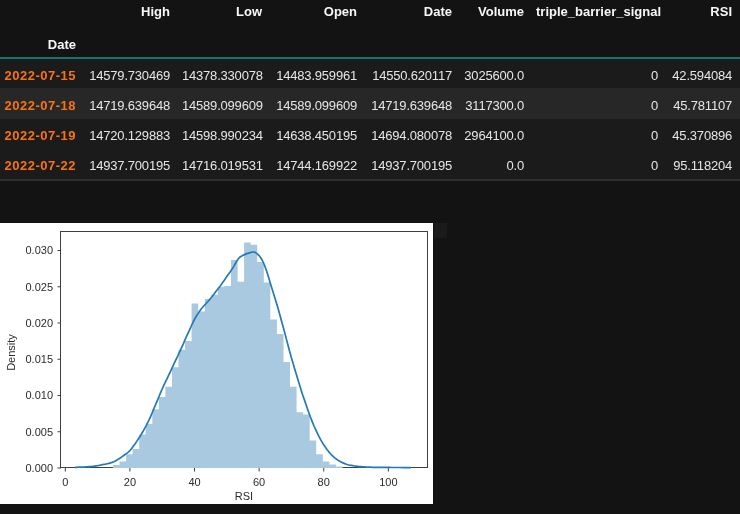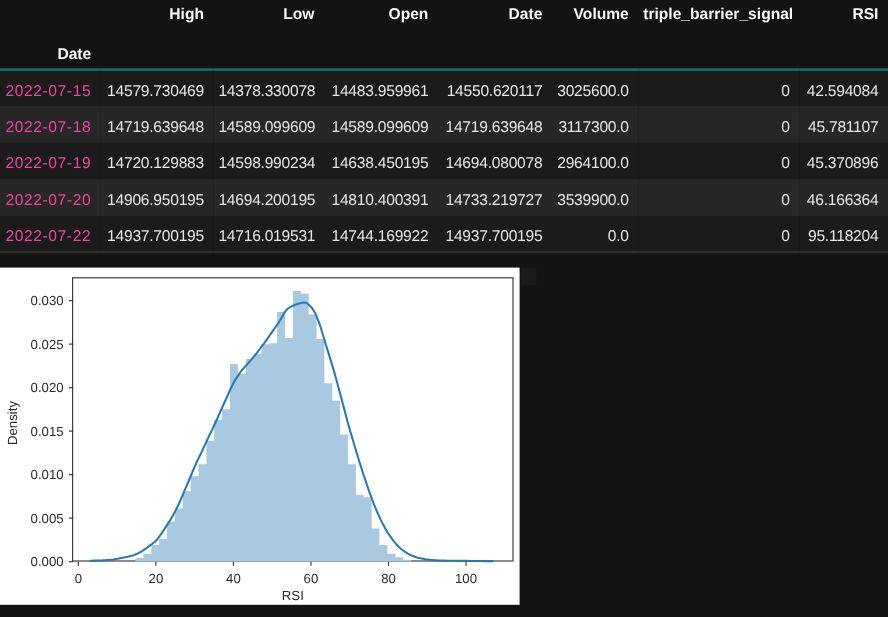--- a/index.html
+++ b/index.html
@@ -11,21 +11,21 @@
 thead tr.h2 { height:29.5px; border-bottom:2px solid #0f766e; }
 thead tr.h1 th { padding-bottom:5px; }
 thead tr.h2 th { padding-top:4px; }
 tbody tr { height:30.6px; }
 tbody tr.or { background:#1b1b1b; }
 tbody tr.er { background:#272727; }
 tbody { border-bottom:2px solid #2e2e2e; }
 th,td { padding:0 8px 0 4px; text-align:right; font-weight:normal; vertical-align:middle; }
 td { letter-spacing:-0.2px; padding-top:3.5px; }
 thead th { font-weight:bold; color:#f7f7f7; }
-tbody th { font-weight:normal; color:#ec4899; letter-spacing:0.5px; padding-top:3.5px; }
+tbody th { font-weight:bold; color:#f97316; letter-spacing:0.5px; padding-top:3.5px; }
 svg text { font-family:"Liberation Sans",sans-serif; font-size:11px; fill:#2b2b2b; }
 </style></head>
 <body>
 <table>
 <colgroup>
       <col class="c0">
       <col class="c1">
       <col class="c2">
       <col class="c3">
       <col class="c4">
@@ -78,30 +78,20 @@
 <tr class="or">
         <th>2022-07-19</th>
         <td>14720.129883</td>
         <td>14598.990234</td>
         <td>14638.450195</td>
         <td>14694.080078</td>
         <td>2964100.0</td>
         <td>0</td>
         <td>45.370896</td>
       </tr>
-<tr class="er">
-        <th>2022-07-20</th>
-        <td>14906.950195</td>
-        <td>14694.200195</td>
-        <td>14810.400391</td>
-        <td>14733.219727</td>
-        <td>3539900.0</td>
-        <td>0</td>
-        <td>46.166364</td>
-      </tr>
 <tr class="or">
         <th>2022-07-22</th>
         <td>14937.700195</td>
         <td>14716.019531</td>
         <td>14744.169922</td>
         <td>14937.700195</td>
         <td>0.0</td>
         <td>0</td>
         <td>95.118204</td>
       </tr>

